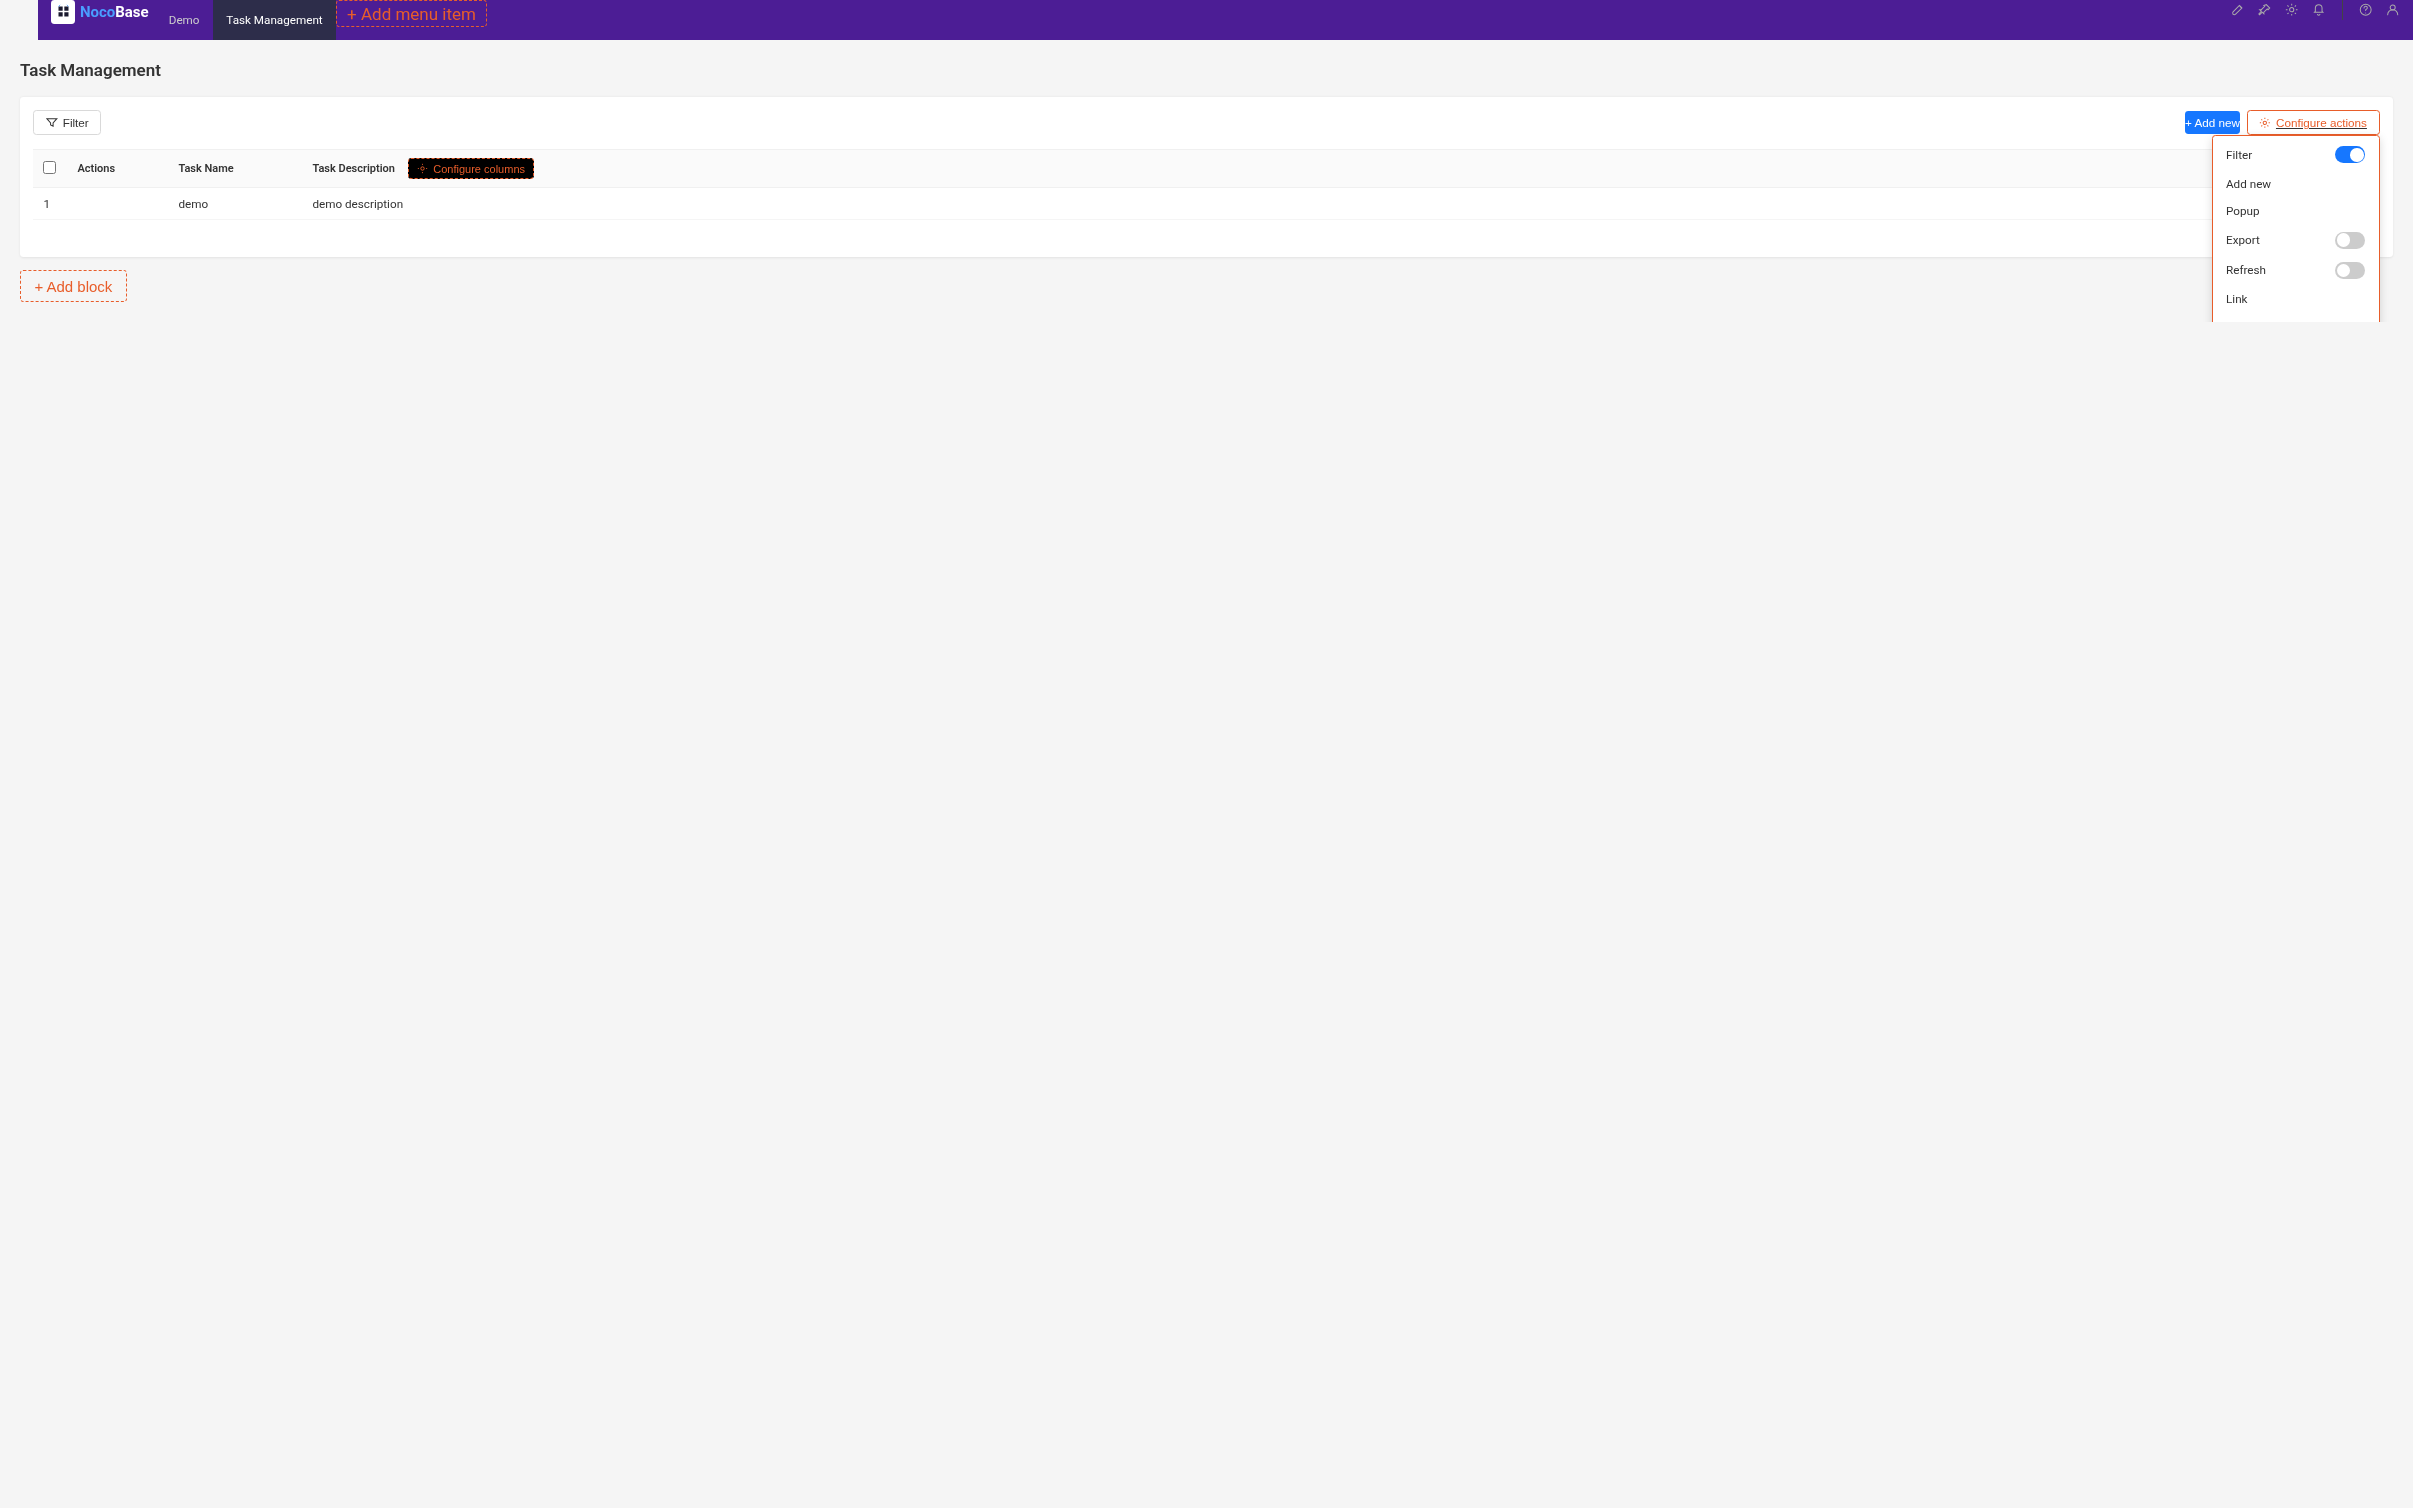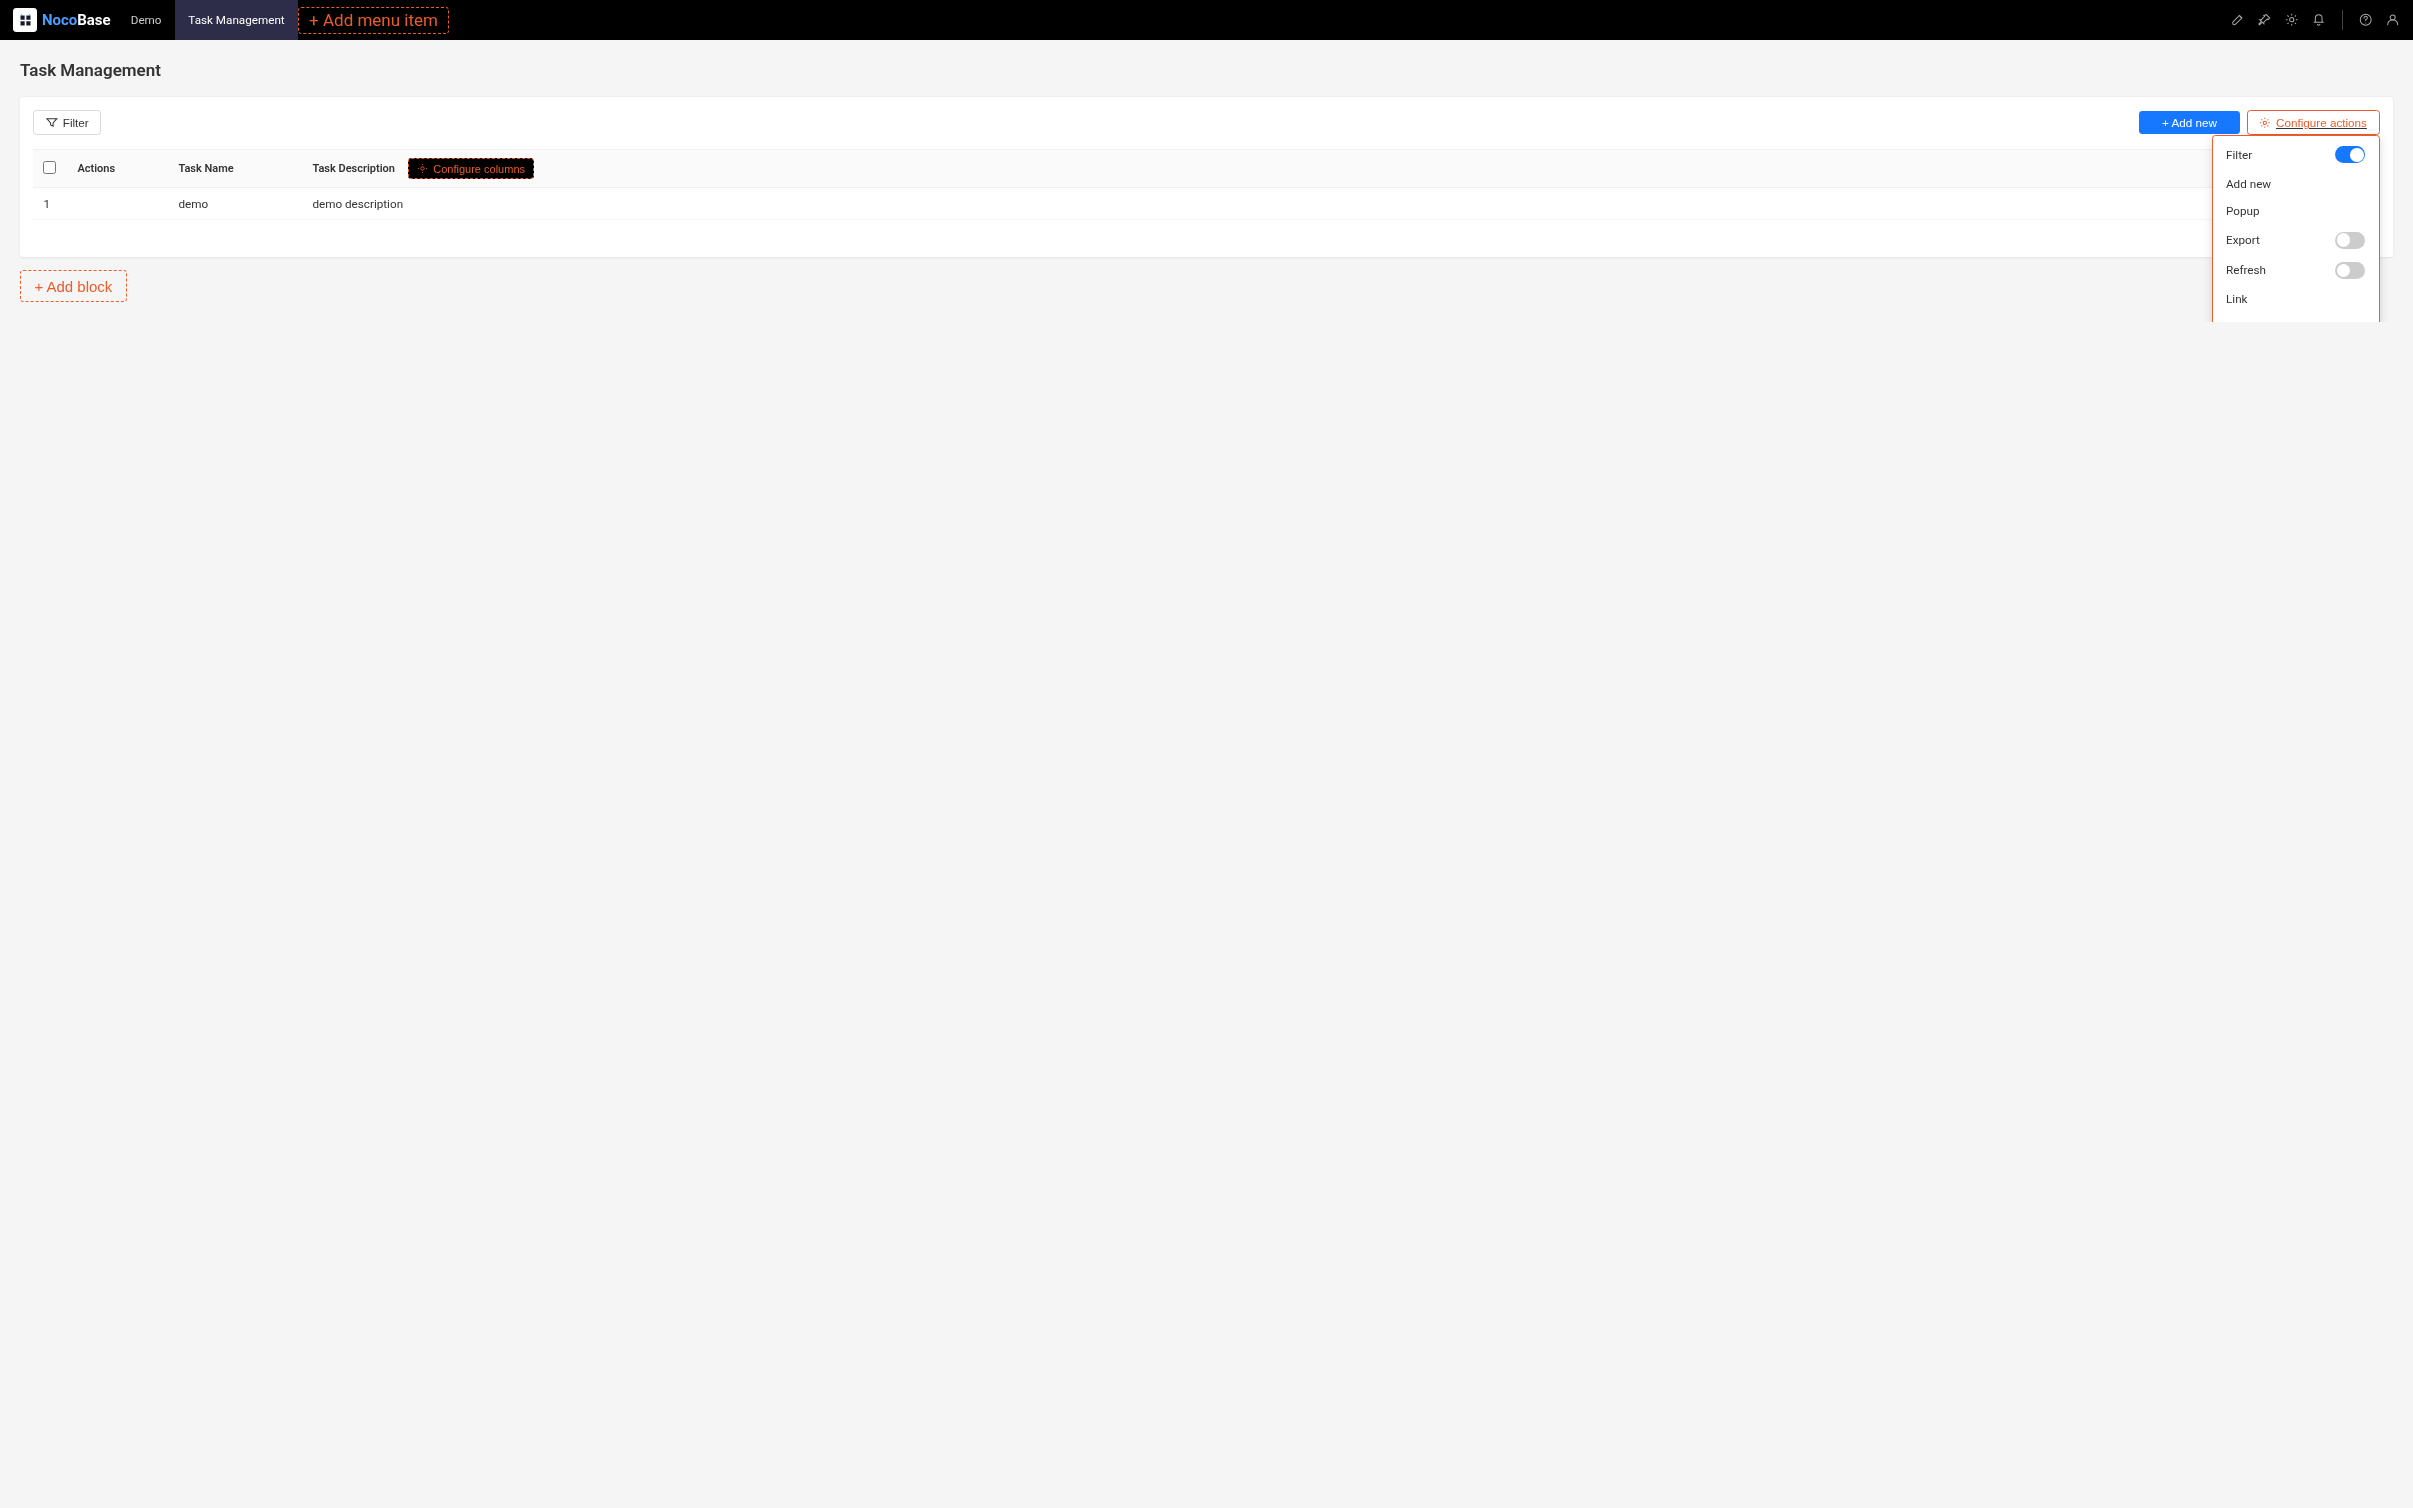--- a/index.html
+++ b/index.html
@@ -1,25 +1,26 @@
 <!DOCTYPE html>
 <html style="font-size:13.4px"><head>
   <meta charset="utf-8">
   <style>
     * { box-sizing: border-box; margin: 0; padding: 0; }
     body { font-family: -apple-system, BlinkMacSystemFont, 'Segoe UI', Roboto, sans-serif; background: #f5f5f5; font-size: 11.7px; color: #333; }
 
     
     .navbar {
-      background: #000000;
-      display: flex;
-      align-items: center;
+      background: #4c1d95;
+      display: flex;
+      align-items: flex-start;
       height: 40px;
       padding: 0 13.4px;
       gap: 0;
+      margin-left: 38px;
     }
     .navbar-brand {
       display: flex;
       align-items: center;
       gap: 5px;
       margin-right: 6.7px;
     }
     .brand-logo {
       width: 23.5px;
       height: 23.5px;
@@ -119,21 +120,21 @@
       align-items: center;
       gap: 5px;
       font-size: 11.7px;
       color: #333;
     }
     .btn-add-new {
       background: #1677ff;
       color: white;
       border: none;
       border-radius: 3.4px;
-      padding: 5px 23px;
+      padding: 5px 0;
       cursor: pointer;
       display: flex;
       align-items: center;
       gap: 5px;
       font-size: 11.7px;
     }
     .btn-configure-actions {
       border: 0.8px solid #e85d2a;
       background: white;
       border-radius: 3.4px;

